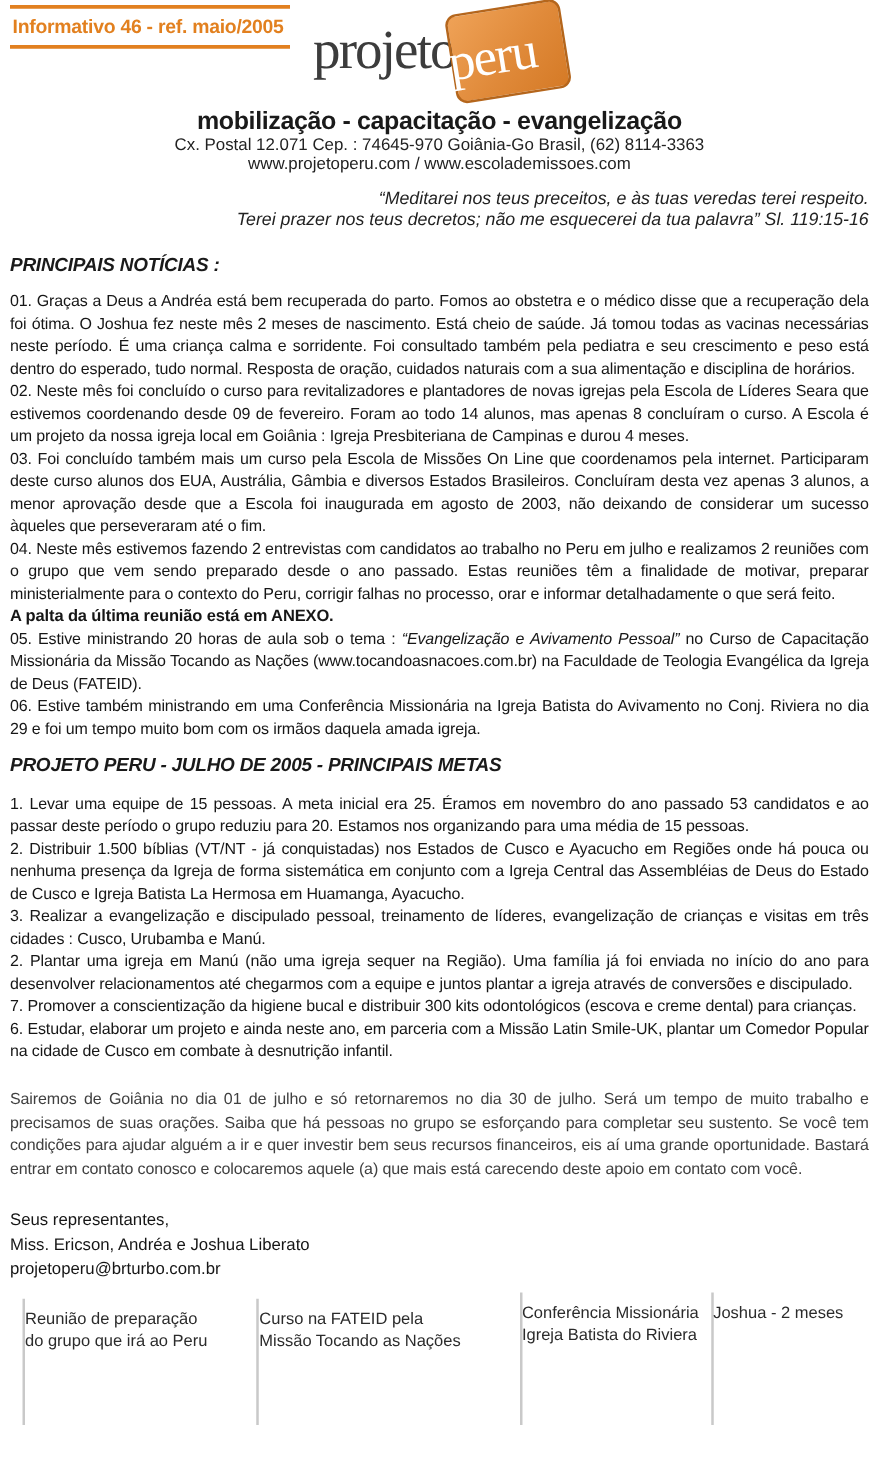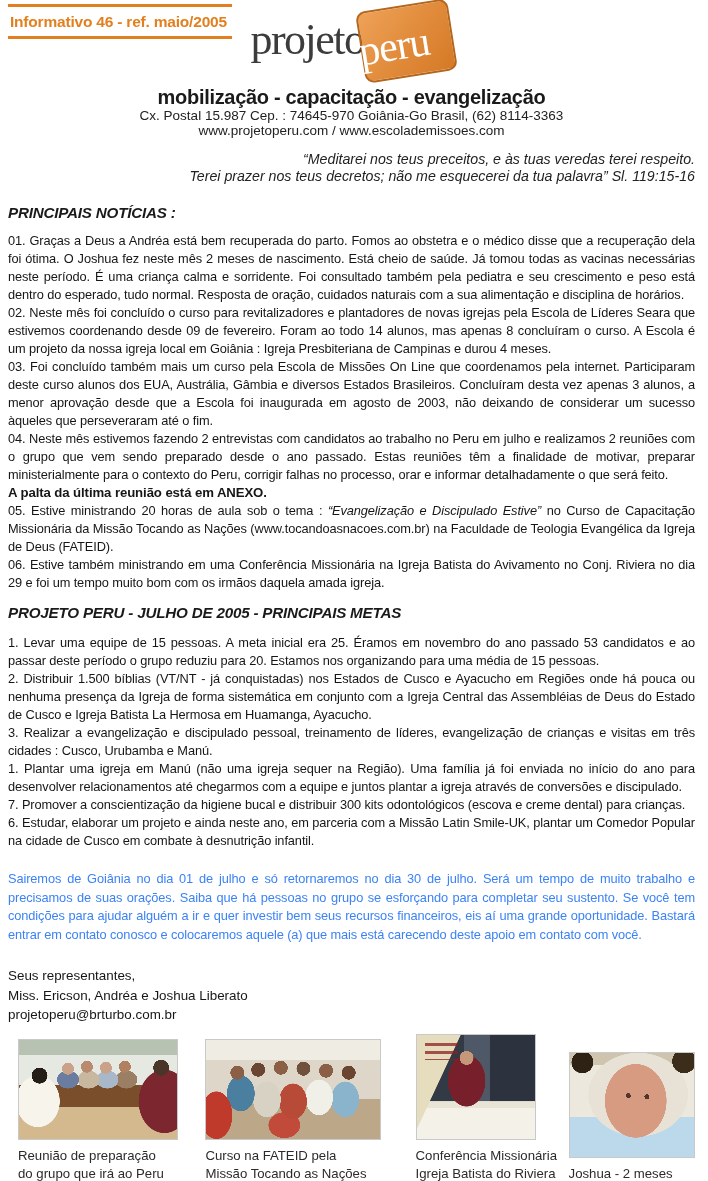--- a/index.html
+++ b/index.html
@@ -58,27 +58,27 @@
   
   .item{
     margin:0;text-align:justify;
     font-size:12.8px;line-height:18px;letter-spacing:-0.1px;
     color:#161616;
   }
   .item strong.blk{display:block;font-size:13.2px;}
   .highlight{
     margin:20px 0 0 0;text-align:justify;
     font-size:12.8px;line-height:18.6px;letter-spacing:-0.1px;
-    color:#3b82f6;
+    color:#404040;
   }
   .signature{margin-top:22px;font-size:13.4px;line-height:19.3px;color:#161616;}
 
   
   .photo-row{display:flex;align-items:flex-end;margin-top:10px;padding-left:10px;}
-  .photo-col{display:flex;flex-direction:column;}
+  .photo-col{display:flex;flex-direction:row;}
   .photo-col figure{margin:0;}
   .photo{border:1px solid #c9c9c9;box-sizing:border-box;}
   .col1{width:165px;margin-right:27px;}
   .col2{width:180px;margin-right:35px;}
   .col3{width:120px;margin-right:33px;}
   .col4{width:130px;}
   .col1 .photo,.col2 .photo{height:101px;}
   .col3 .photo,.col4 .photo{height:106px;}
   .caption{margin-top:7px;font-size:13.2px;line-height:17.5px;color:#2b2b2b;white-space:nowrap;}
 
@@ -140,46 +140,46 @@
   <div class="badge">Informativo 46 - ref. maio/2005</div>
 
   <div class="logo-row">
     <span class="logo-projeto">projeto</span>
     <span class="logo-box">
       <span class="logo-peru">peru</span>
     </span>
   </div>
 
   <div class="tagline">mobilização - capacitação - evangelização</div>
-  <div class="addr">Cx. Postal 15.987 Cep. : 74645-970 Goiânia-Go Brasil, (62) 8114-3363</div>
+  <div class="addr">Cx. Postal 12.071 Cep. : 74645-970 Goiânia-Go Brasil, (62) 8114-3363</div>
   <div class="addr">www.projetoperu.com / www.escolademissoes.com</div>
 
   <div class="verse">
     <div>“Meditarei nos teus preceitos, e às tuas veredas terei respeito.</div>
     <div>Terei prazer nos teus decretos; não me esquecerei da tua palavra” Sl. 119:15-16</div>
   </div>
 
   <div class="sec-heading">PRINCIPAIS NOTÍCIAS :</div>
 
   <div>
     <p class="item"><span>01. Graças a Deus a Andréa está bem recuperada do parto. Fomos ao obstetra e o médico disse que a recuperação dela foi ótima. O Joshua fez neste mês 2 meses de nascimento. Está cheio de saúde. Já tomou todas as vacinas necessárias neste período. É uma criança calma e sorridente. Foi consultado também pela pediatra e seu crescimento e peso está dentro do esperado, tudo normal. Resposta de oração, cuidados naturais com a sua alimentação e disciplina de horários.</span></p>
     <p class="item"><span>02. Neste mês foi concluído o curso para revitalizadores e plantadores de novas igrejas pela Escola de Líderes Seara que estivemos coordenando desde 09 de fevereiro. Foram ao todo 14 alunos, mas apenas 8 concluíram o curso. A Escola é um projeto da nossa igreja local em Goiânia : Igreja Presbiteriana de Campinas e durou 4 meses.</span></p>
     <p class="item"><span>03. Foi concluído também mais um curso pela Escola de Missões On Line que coordenamos pela internet. Participaram deste curso alunos dos EUA, Austrália, Gâmbia e diversos Estados Brasileiros. Concluíram desta vez apenas 3 alunos, a menor aprovação desde que a Escola foi inaugurada em agosto de 2003, não deixando de considerar um sucesso àqueles que perseveraram até o fim.</span></p>
     <p class="item"><span>04. Neste mês estivemos fazendo 2 entrevistas com candidatos ao trabalho no Peru em julho e realizamos 2 reuniões com o grupo que vem sendo preparado desde o ano passado. Estas reuniões têm a finalidade de motivar, preparar ministerialmente para o contexto do Peru, corrigir falhas no processo, orar e informar detalhadamente o que será feito.</span><strong class="blk">A palta da última reunião está em ANEXO.</strong></p>
-    <p class="item"><span>05. Estive ministrando 20 horas de aula sob o tema : </span><em>“Evangelização e Discipulado Estive”</em><span> no Curso de Capacitação Missionária da Missão Tocando as Nações (www.tocandoasnacoes.com.br) na Faculdade de Teologia Evangélica da Igreja de Deus (FATEID).</span></p>
+    <p class="item"><span>05. Estive ministrando 20 horas de aula sob o tema : </span><em>“Evangelização e Avivamento Pessoal”</em><span> no Curso de Capacitação Missionária da Missão Tocando as Nações (www.tocandoasnacoes.com.br) na Faculdade de Teologia Evangélica da Igreja de Deus (FATEID).</span></p>
     <p class="item"><span>06. Estive também ministrando em uma Conferência Missionária na Igreja Batista do Avivamento no Conj. Riviera no dia 29 e foi um tempo muito bom com os irmãos daquela amada igreja.</span></p>
   </div>
 
   <div class="sec-heading goals">PROJETO PERU - JULHO DE 2005 - PRINCIPAIS METAS</div>
 
   <div>
     <p class="item"><span>1. Levar uma equipe de 15 pessoas. A meta inicial era 25. Éramos em novembro do ano passado 53 candidatos e ao passar deste período o grupo reduziu para 20. Estamos nos organizando para uma média de 15 pessoas.</span></p>
     <p class="item"><span>2. Distribuir 1.500 bíblias (VT/NT - já conquistadas) nos Estados de Cusco e Ayacucho em Regiões onde há pouca ou nenhuma presença da Igreja de forma sistemática em conjunto com a Igreja Central das Assembléias de Deus do Estado de Cusco e Igreja Batista La Hermosa em Huamanga, Ayacucho.</span></p>
     <p class="item"><span>3. Realizar a evangelização e discipulado pessoal, treinamento de líderes, evangelização de crianças e visitas em três cidades : Cusco, Urubamba e Manú.</span></p>
-    <p class="item"><span>1. Plantar uma igreja em Manú (não uma igreja sequer na Região). Uma família já foi enviada no início do ano para desenvolver relacionamentos até chegarmos com a equipe e juntos plantar a igreja através de conversões e discipulado.</span></p>
+    <p class="item"><span>2. Plantar uma igreja em Manú (não uma igreja sequer na Região). Uma família já foi enviada no início do ano para desenvolver relacionamentos até chegarmos com a equipe e juntos plantar a igreja através de conversões e discipulado.</span></p>
     <p class="item"><span>7. Promover a conscientização da higiene bucal e distribuir 300 kits odontológicos (escova e creme dental) para crianças.</span></p>
     <p class="item"><span>6. Estudar, elaborar um projeto e ainda neste ano, em parceria com a Missão Latin Smile-UK, plantar um Comedor Popular na cidade de Cusco em combate à desnutrição infantil.</span></p>
   </div>
 
   <p class="highlight">Sairemos de Goiânia no dia 01 de julho e só retornaremos no dia 30 de julho. Será um tempo de muito trabalho e precisamos de suas orações. Saiba que há pessoas no grupo se esforçando para completar seu sustento. Se você tem condições para ajudar alguém a ir e quer investir bem seus recursos financeiros, eis aí uma grande oportunidade. Bastará entrar em contato conosco e colocaremos aquele (a) que mais está carecendo deste apoio em contato com você.</p>
 
   <div class="signature">
     <div>Seus representantes,</div>
     <div>Miss. Ericson, Andréa e Joshua Liberato</div>
     <div>projetoperu@brturbo.com.br</div>

